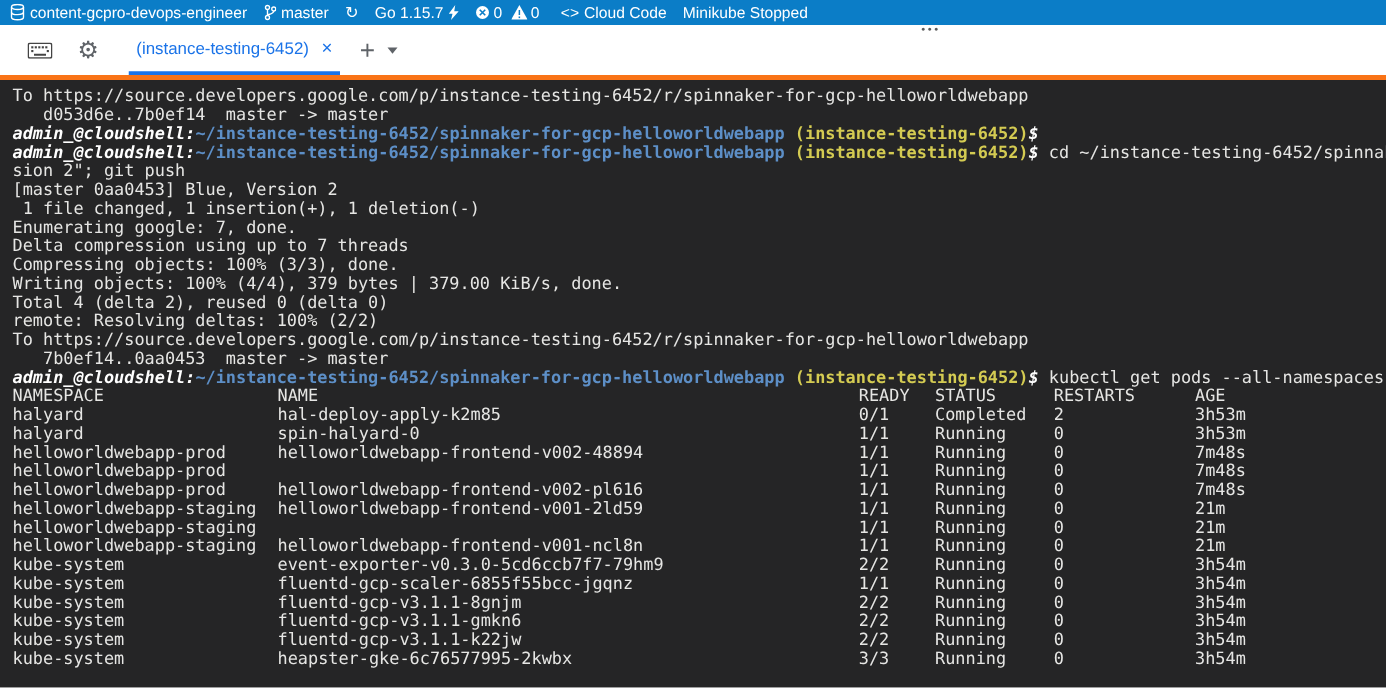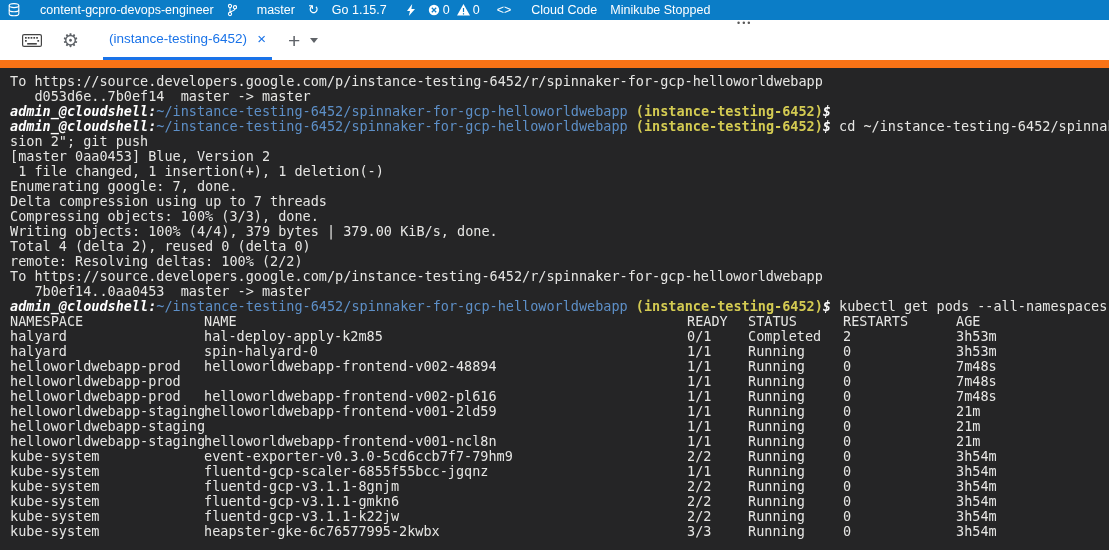--- a/index.html
+++ b/index.html
@@ -5,21 +5,21 @@
   * { margin:0; padding:0; box-sizing:border-box; }
   html,body { width:1109px; height:550px; overflow:hidden; background:#fff; }
   body { font-family:"Liberation Sans", sans-serif; position:relative; }
 
   
   .statusbar {
     height:20px; background:var(--sb,#0b7dc7); color:#fff;
     display:flex; align-items:center; gap:13px; padding:0 8px;
     font-size:12.5px; white-space:nowrap;
   }
-  .sb-item { display:flex; align-items:center; gap:20px; height:20px; cursor:pointer; }
+  .sb-item { display:flex; align-items:center; gap:4px; height:20px; cursor:pointer; }
   .sb-item svg { display:block; }
   .sb-ico { display:flex; align-items:center; }
   .sync-glyph { font-size:13px; line-height:20px; }
   .problems { gap:3px; }
   .problems .num { margin-right:4px; }
 
   
   .tabbar {
     height:40px; background:#fff; display:flex; align-items:center;
     padding-left:22px; position:relative;
@@ -42,32 +42,32 @@
     margin-left:16px; cursor:pointer; line-height:1;
   }
   .caret {
     width:0; height:0; border-left:4.5px solid transparent; border-right:4.5px solid transparent;
     border-top:5px solid #5f6368; margin-left:10px; cursor:pointer;
   }
 
   
   .terminal {
     position:absolute; top:60px; left:0; right:0; bottom:0;
-    background:var(--term-bg,#252526); border-top:8px solid #f97316;
+    background:var(--term-bg,#252526); border-top:4px solid #f97316;
     padding:6px 0 0 10px; overflow:hidden;
     font-family:"DejaVu Sans Mono", monospace; font-size:13.5px;
     color:var(--tt,#e6e6e4); cursor:text;
   }
   .tline { height:15px; line-height:15px; white-space:pre; }
   .trow { position:relative; }
   .col { position:absolute; top:0; }
-  .c-ns{left:0} .c-name{left:194px} .c-ready{left:677px}
+  .c-ns{left:0} .c-name{left:212px} .c-ready{left:677px}
   .c-status{left:738px} .c-restarts{left:833px} .c-age{left:946px}
   .u { color:#ffffff; font-weight:700;font-style:italic; }
-  .p { color:var(--path,#5d8fc7); font-weight:400;margin-top:48px; }
+  .p { color:var(--path,#5d8fc7); font-weight:700;margin-top:48px; }
   .e { color:var(--env,#d4cb52); font-weight:700; }
 </style>
 </head>
 <body>
 
 <div class="statusbar">
   <div class="sb-item">
     <span class="sb-ico">
       <svg width="12" height="14" viewBox="0 0 12 14">
           <ellipse cx="6" cy="2.6" rx="4.8" ry="2" fill="none" stroke="#fff" stroke-width="1.1"></ellipse>

